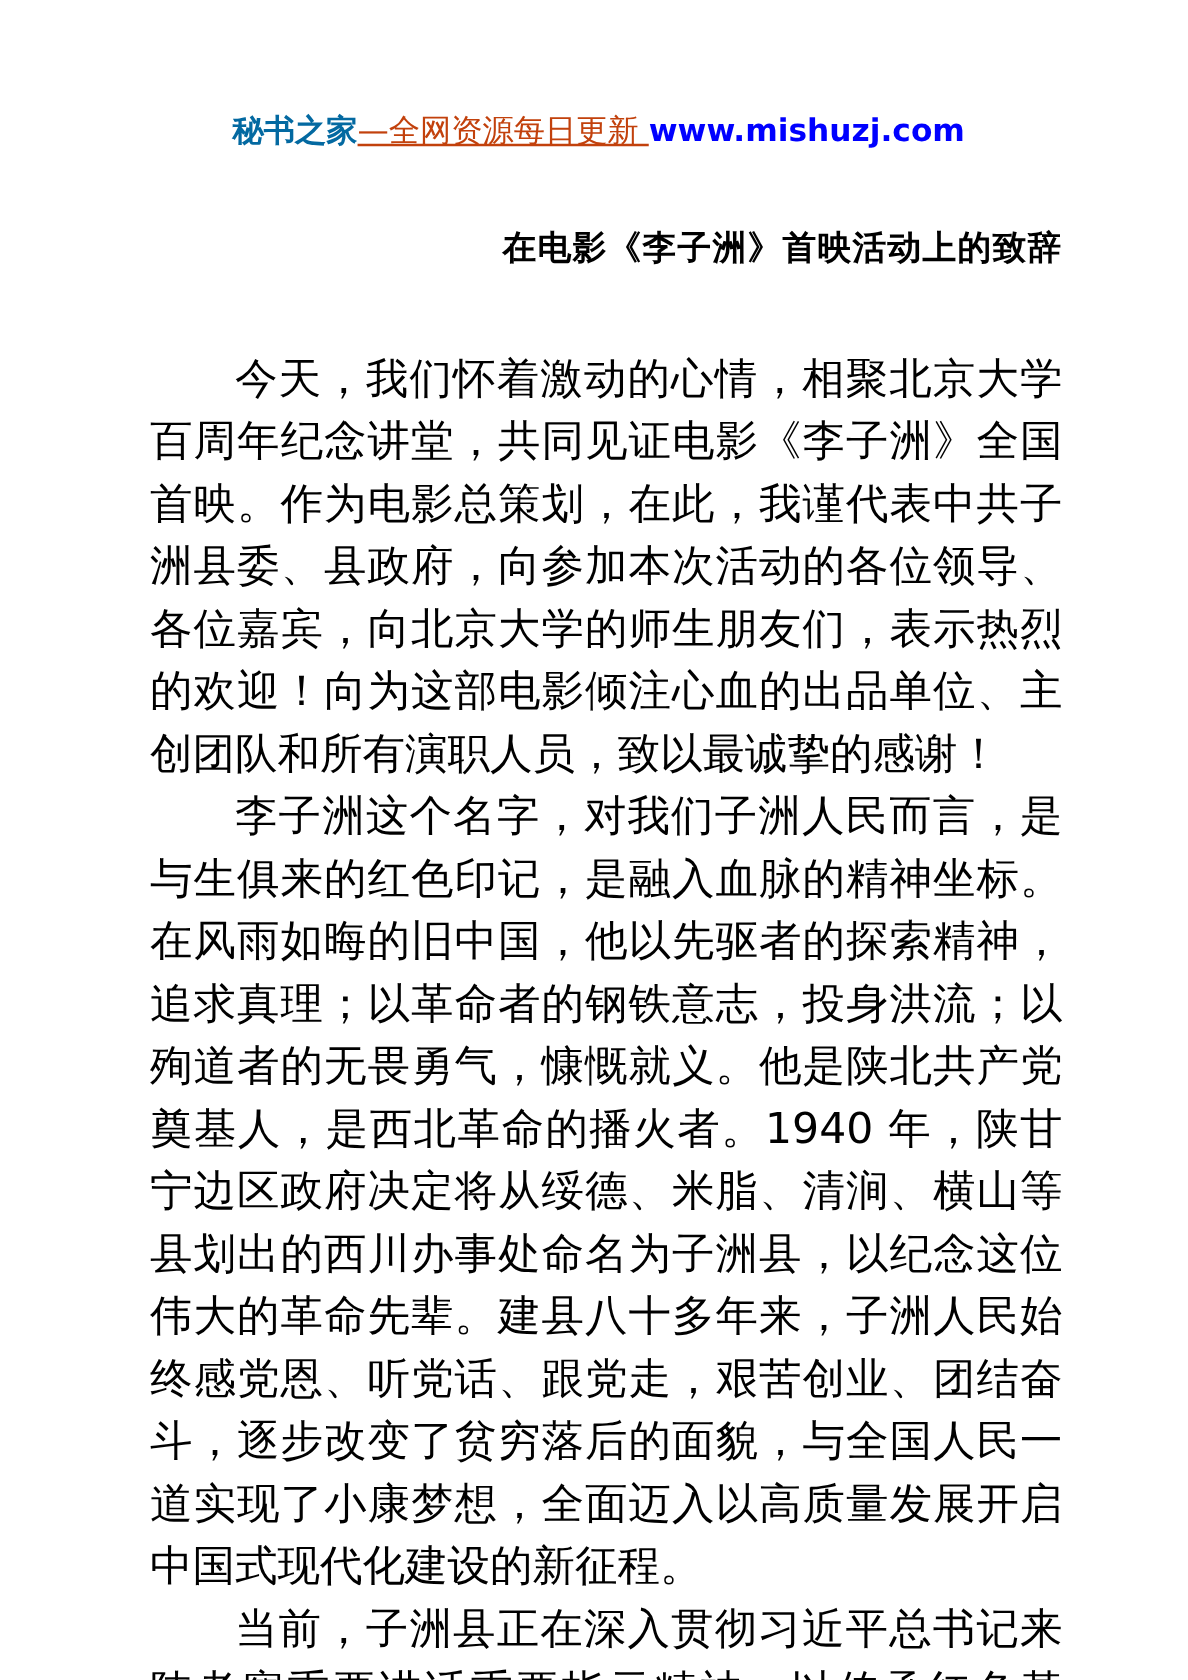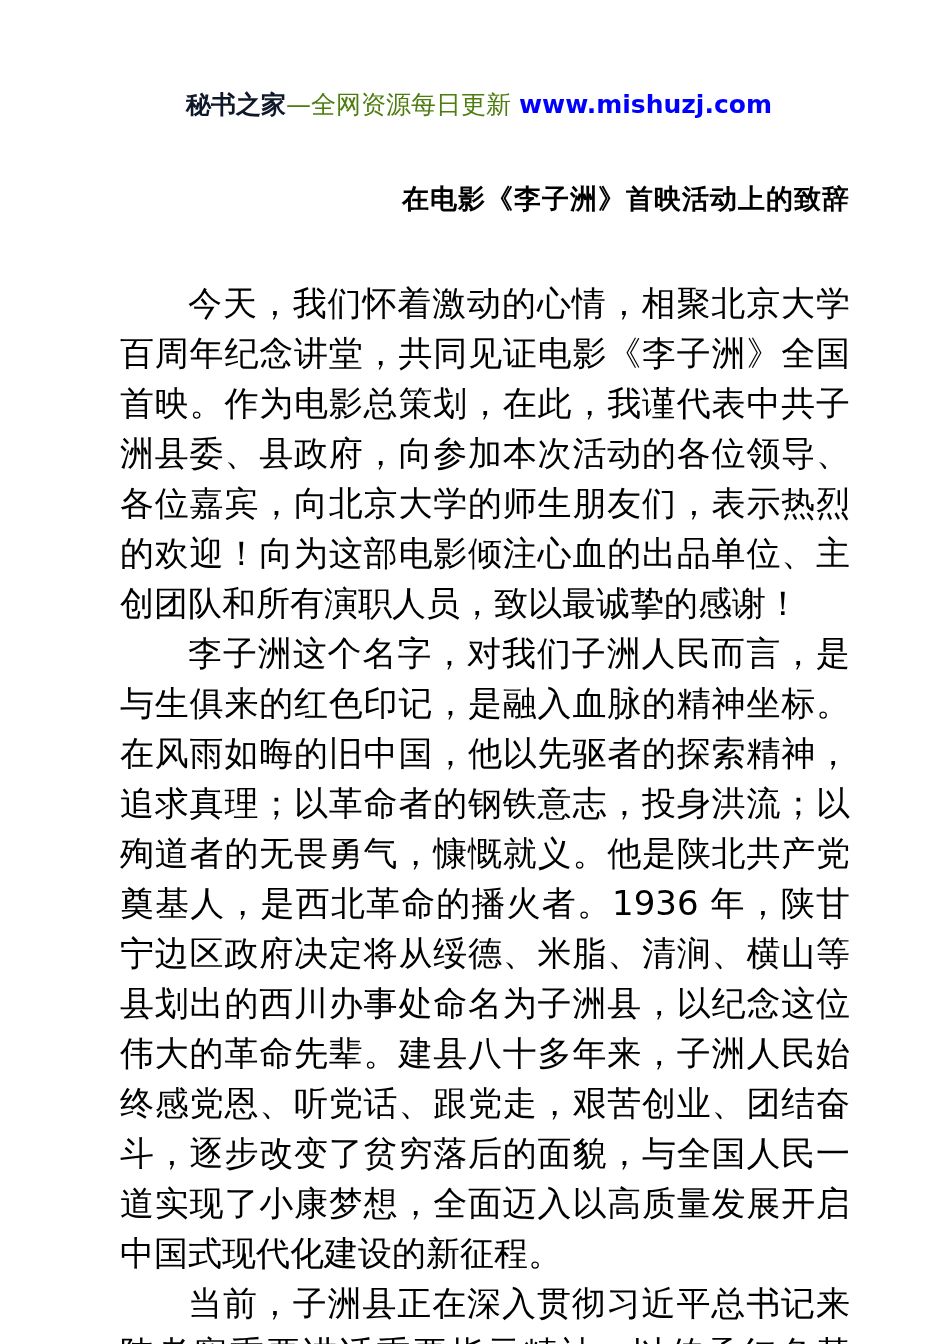--- a/index.html
+++ b/index.html
@@ -22,25 +22,26 @@
     overflow: hidden;
   }
   .header {
     text-align: center;
     font-size: 25px;
     line-height: 34px;
     white-space: nowrap;
     margin-left: -12px;
   }
   .brand {
-    color: #0f172a;
+    color: #0369a1;
     font-weight: bold;
   }
   .tagline {
-    color: #4d7c0f;
+    color: #c2410c;
+    text-decoration: underline;
   }
   .url {
     color: #0000ff;
     text-decoration: none;
     font-weight: bold;
   }
   .title {
     font-size: 27px;
     font-weight: bold;
     text-align: right;
@@ -65,17 +66,17 @@
 <body>
 
 <div class="page">
 
   <div class="header"><span class="brand">秘书之家</span><span class="tagline">—全网资源每日更新 </span><a class="url">www.mishuzj.com</a></div>
 
   <h1 class="title">在电影《李子洲》首映活动上的致辞</h1>
 
   <div class="body-text">
     <p>今天，我们怀着激动的心情，相聚北京大学百周年纪念讲堂，共同见证电影《李子洲》全国首映。作为电影总策划，在此，我谨代表中共子洲县委、县政府，向参加本次活动的各位领导、各位嘉宾，向北京大学的师生朋友们，表示热烈的欢迎！向为这部电影倾注心血的出品单位、主创团队和所有演职人员，致以最诚挚的感谢！</p>
-    <p>李子洲这个名字，对我们子洲人民而言，是与生俱来的红色印记，是融入血脉的精神坐标。在风雨如晦的旧中国，他以先驱者的探索精神，追求真理；以革命者的钢铁意志，投身洪流；以殉道者的无畏勇气，慷慨就义。他是陕北共产党奠基人，是西北革命的播火者。1936 年，陕甘宁边区政府决定将从绥德、米脂、清涧、横山等县划出的西川办事处命名为子洲县，以纪念这位伟大的革命先辈。建县八十多年来，子洲人民始终感党恩、听党话、跟党走，艰苦创业、团结奋斗，逐步改变了贫穷落后的面貌，与全国人民一道实现了小康梦想，全面迈入以高质量发展开启中国式现代化建设的新征程。</p>
+    <p>李子洲这个名字，对我们子洲人民而言，是与生俱来的红色印记，是融入血脉的精神坐标。在风雨如晦的旧中国，他以先驱者的探索精神，追求真理；以革命者的钢铁意志，投身洪流；以殉道者的无畏勇气，慷慨就义。他是陕北共产党奠基人，是西北革命的播火者。1940 年，陕甘宁边区政府决定将从绥德、米脂、清涧、横山等县划出的西川办事处命名为子洲县，以纪念这位伟大的革命先辈。建县八十多年来，子洲人民始终感党恩、听党话、跟党走，艰苦创业、团结奋斗，逐步改变了贫穷落后的面貌，与全国人民一道实现了小康梦想，全面迈入以高质量发展开启中国式现代化建设的新征程。</p>
     <p>当前，子洲县正在深入贯彻习近平总书记来陕考察重要讲话重要指示精神，以传承红色基因、子洲人民始终感党恩，以</p>
   </div>
 
 </div>
 
 </body></html>

